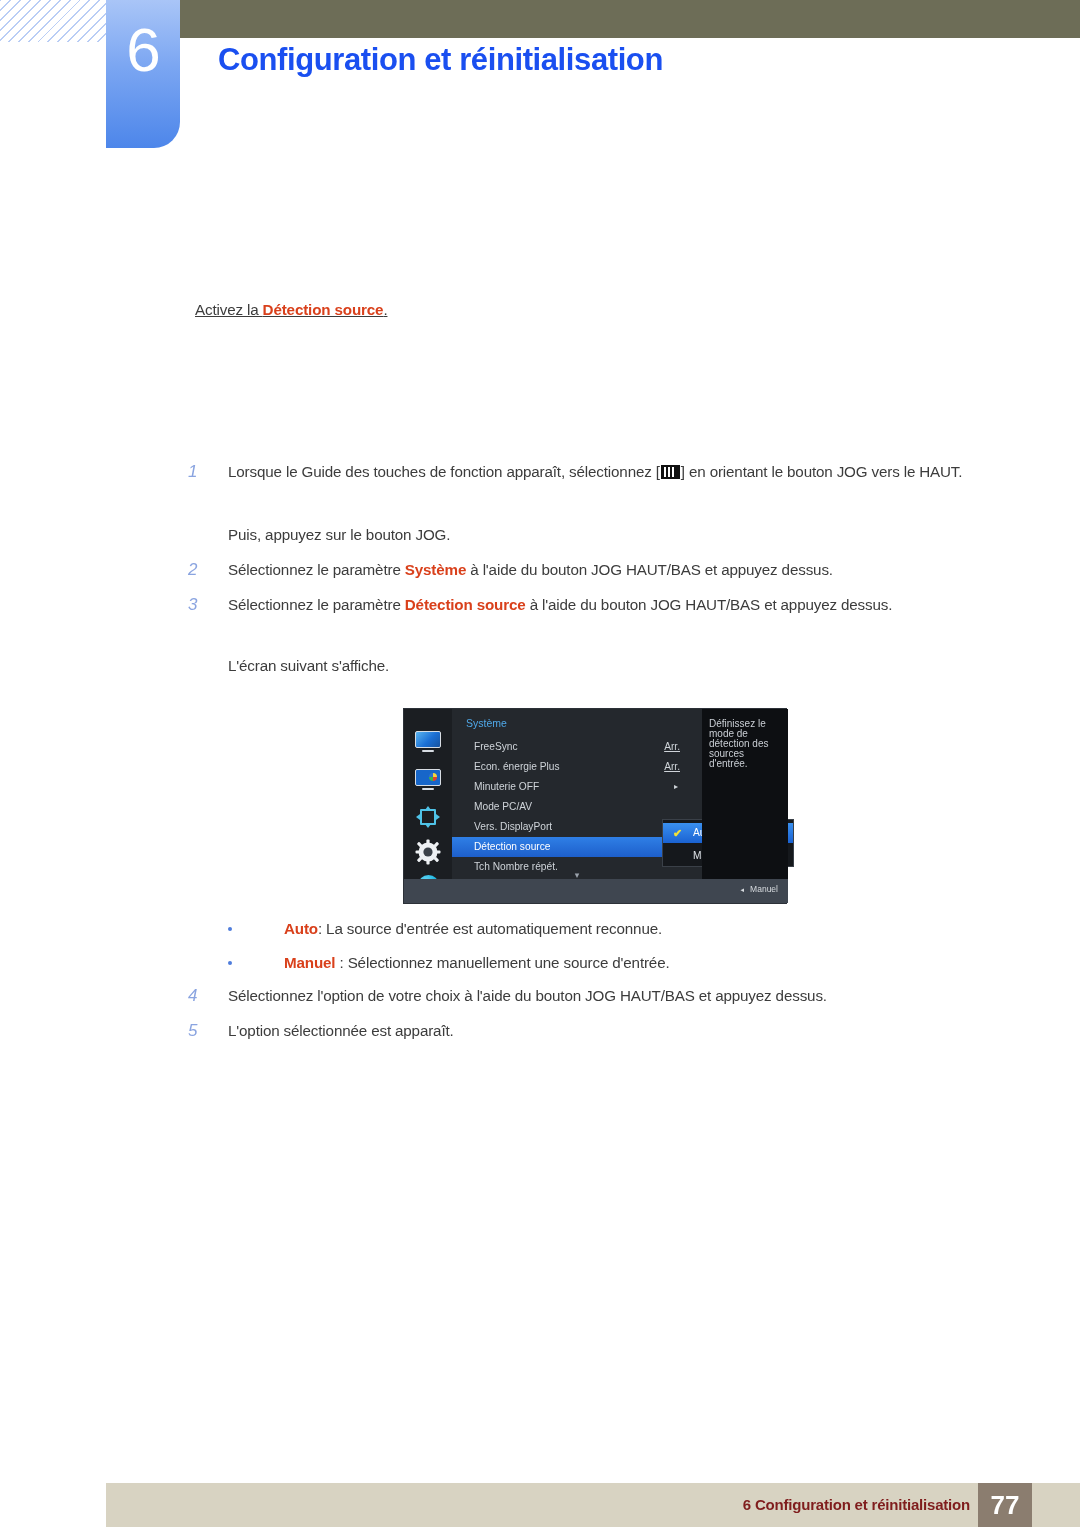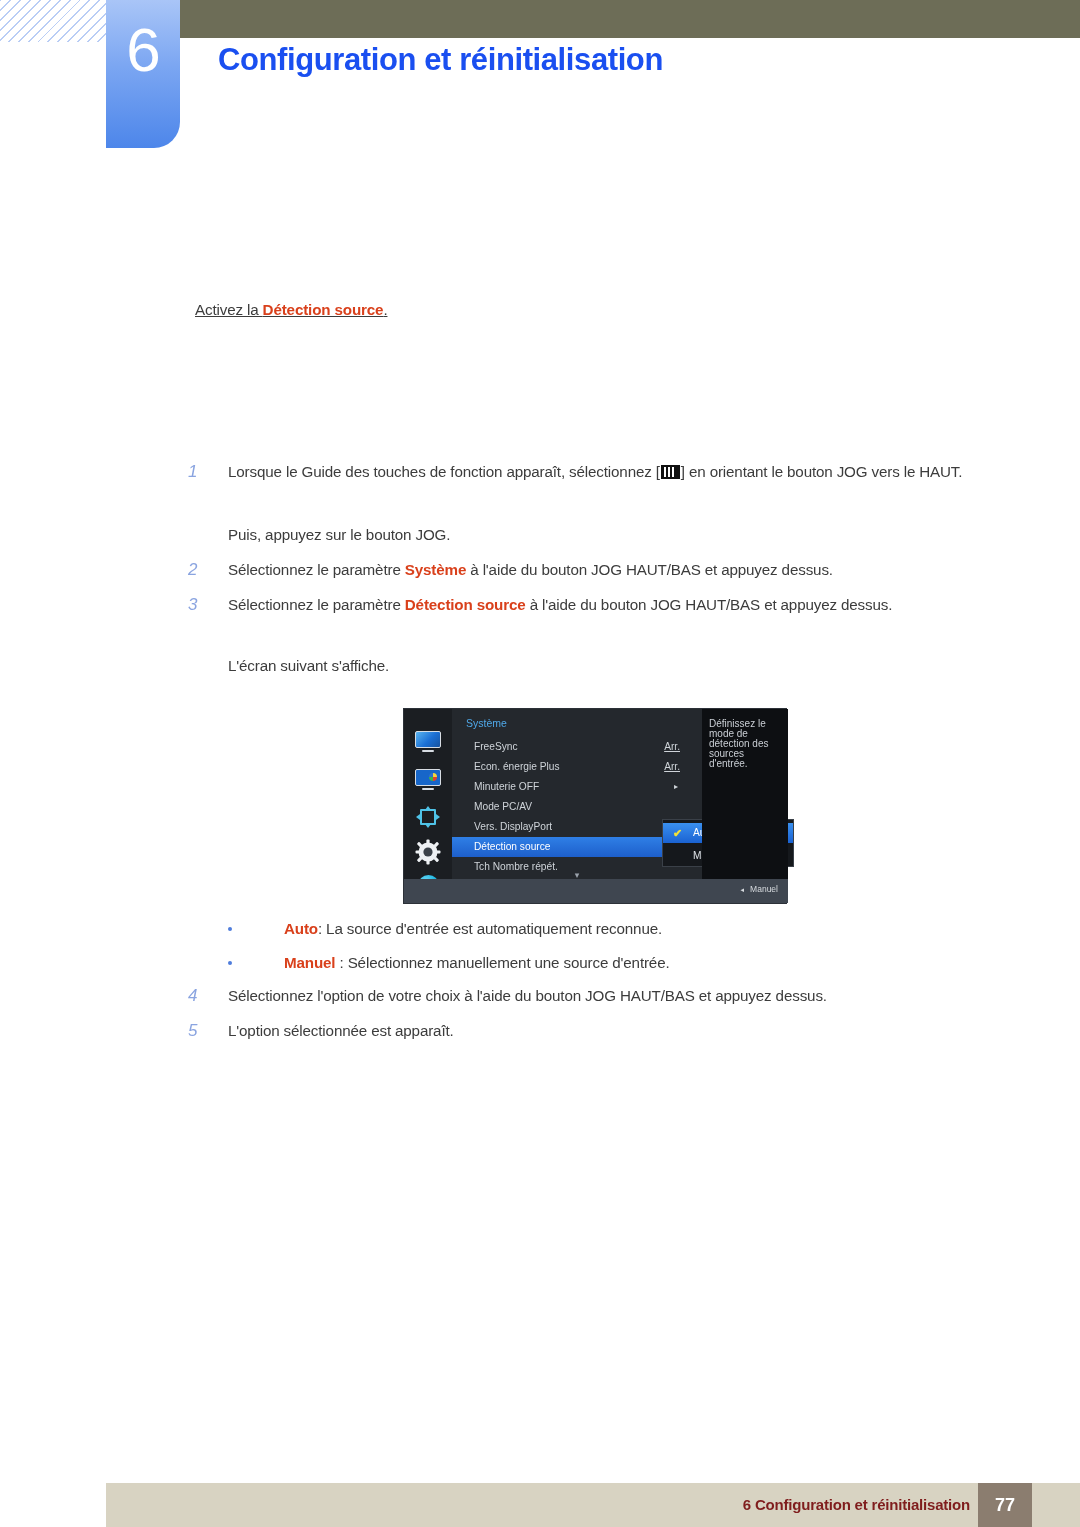--- a/index.html
+++ b/index.html
@@ -251,21 +251,21 @@
     background: #d8d3c2;
   }
   .footer-text {
     position: absolute; right: 110px; top: 13px;
     color: #7f1d1d; font-size: 15px; font-weight: bold;
     letter-spacing: -0.2px;
   }
   .footer-page {
     position: absolute; right: 48px; top: 0; width: 54px; height: 44px;
     background: #8b7d6f; color: #fff;
-    font-size: 18px; font-weight: bold;
+    font-size: 26px; font-weight: bold;
     line-height: 44px; text-align: center;
   }
 </style>
 </head>
 <body>
 
 <div class="page">
 
   <div class="hatch"></div>
   <div class="header-bar"></div>

